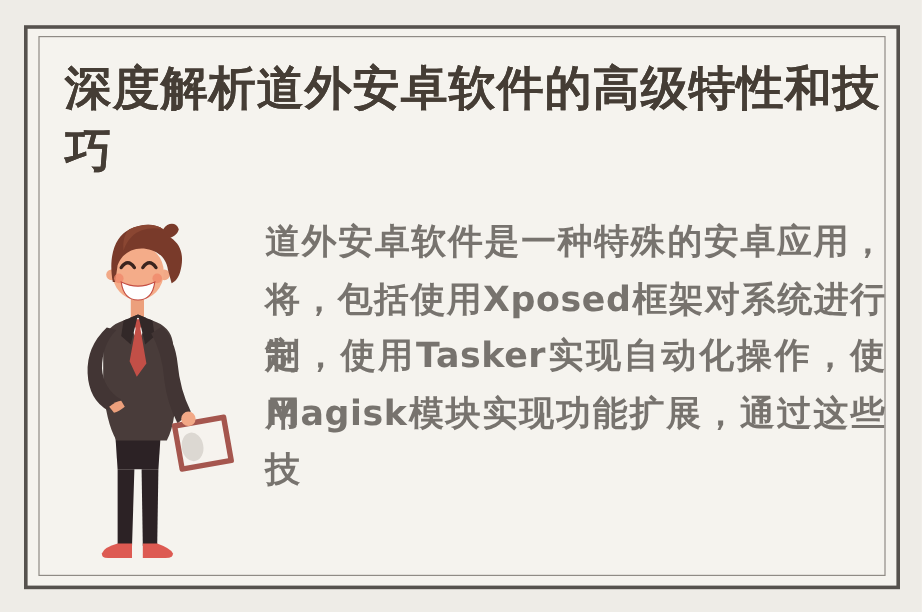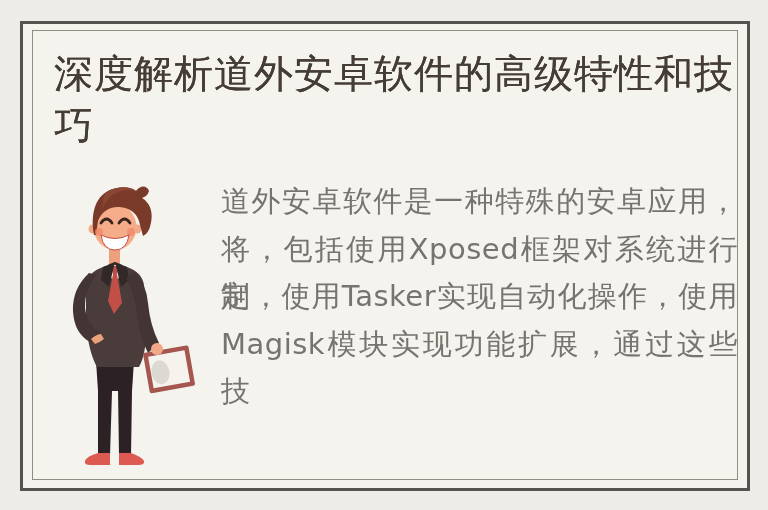--- a/index.html
+++ b/index.html
@@ -16,33 +16,34 @@
     border:3px solid #56524e;
     background:#f5f3ee;
   }
   .frame-inner {
     position:absolute; left:9px; top:6px; right:9px; bottom:8px;
     border:1px solid #8f8b85;
   }
   .page-title {
     position:absolute; left:54px; top:48px; width:690px;
     font-family:"DejaVu Serif", serif;
-    font-weight:normal;
+    font-weight:bold;
     font-size:39px; line-height:52px; letter-spacing:1px;
     color:#453d35;
     text-shadow:0 0 0.4px #453d35;
   }
   .figure-wrap {
     position:absolute; left:56px; top:183px;
     width:150px; height:290px;
   }
   .article {
     position:absolute; left:221px; top:178px; width:517px;
     color:#77736e;
     font-size:29px;
+    font-weight:bold;
   }
   .article .line {
     height:47.5px; line-height:47.5px;
     text-align:justify;
     text-align-last:justify;
     letter-spacing:0.5px;
   }
 </style>
 </head>
 <body>

